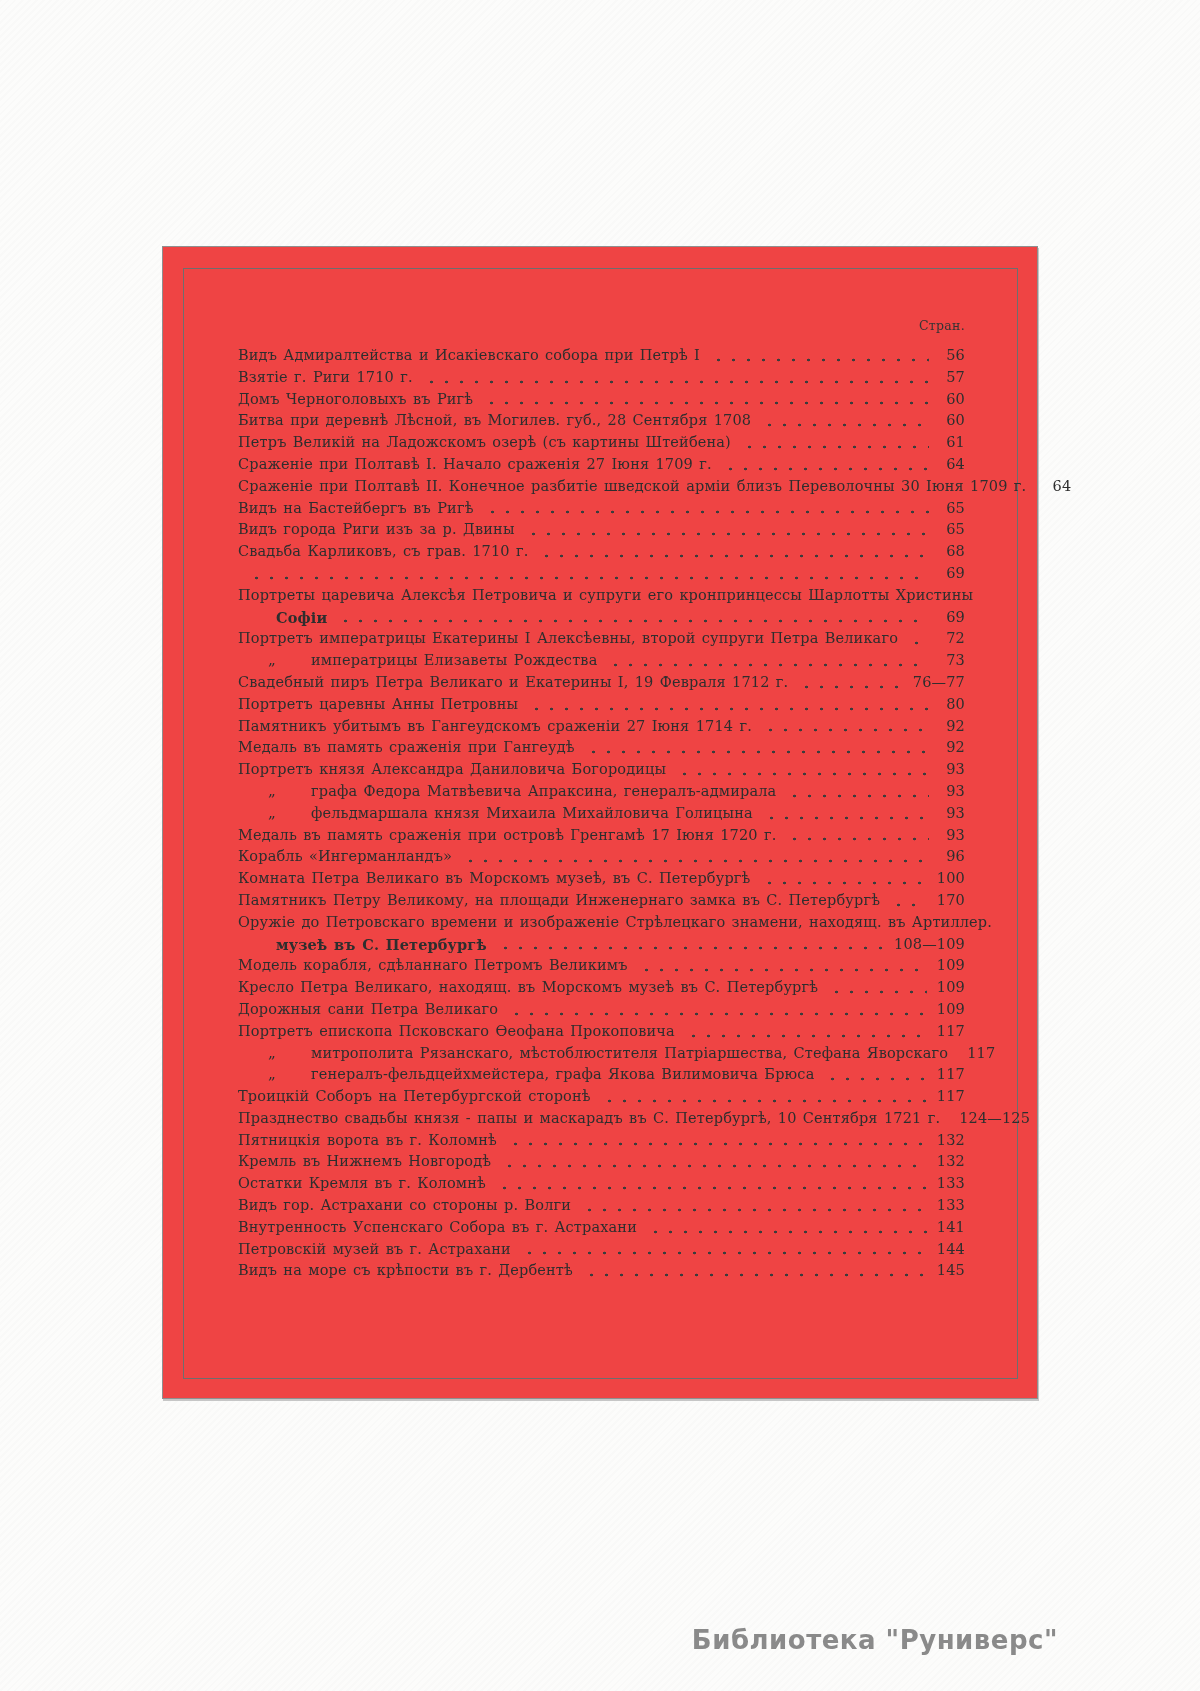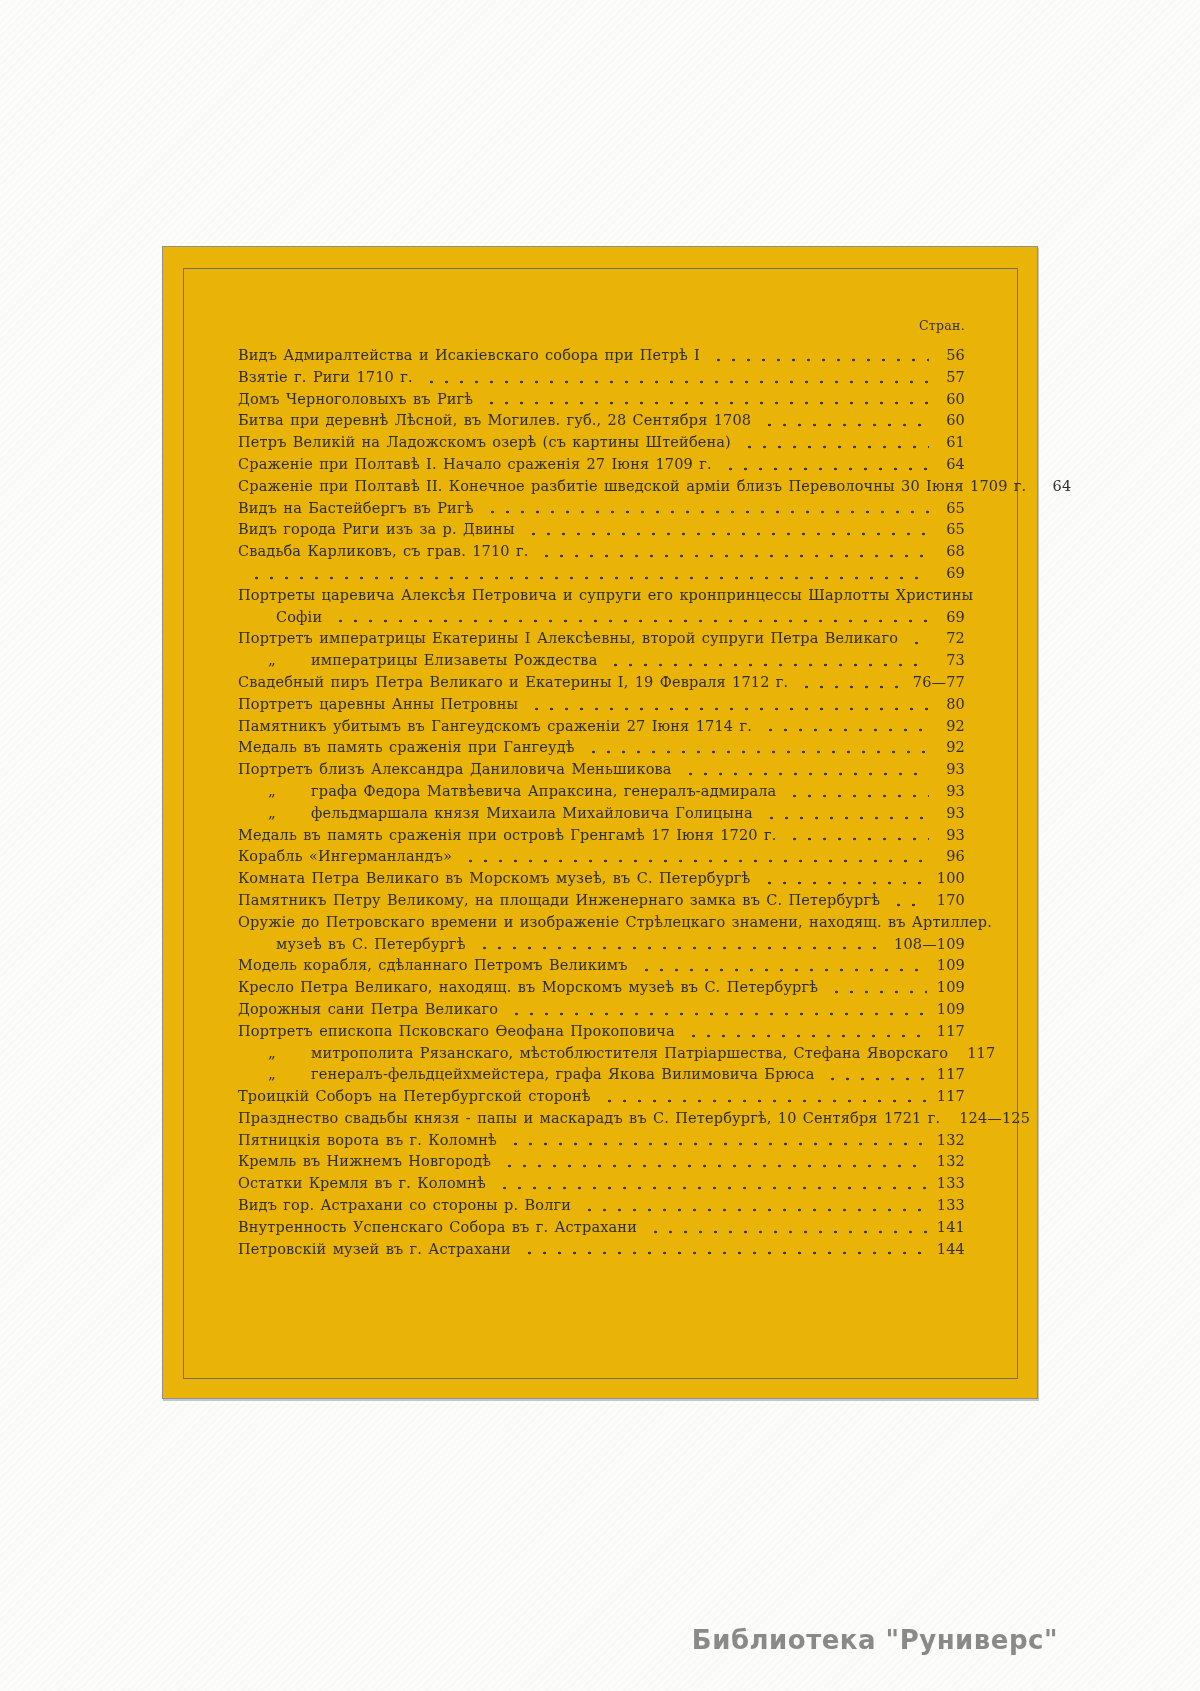--- a/index.html
+++ b/index.html
@@ -8,21 +8,21 @@
     background:#fcfcfb;
     font-family:"DejaVu Serif", serif;
   }
   
   body::before{
     content:"";position:absolute;inset:0;pointer-events:none;
     background:repeating-linear-gradient(135deg, rgba(0,0,0,0.012) 0 2px, rgba(0,0,0,0) 2px 5px);
   }
   .sheet{
     position:absolute;left:162px;top:246px;width:874px;height:1151px;
-    border:1px solid #8f8f8f;background:#eab308;
+    border:1px solid #8f8f8f;background:#ef4444;
     box-shadow:1px 2px 0 #c6c6c6;
   }
   .frame{
     position:absolute;left:20px;top:21px;right:19px;bottom:19px;
     border:1px solid #6e6e6e;
   }
   .content{
     position:absolute;left:0;top:0;right:0;
     padding:50px 52px 0 54px;
     color:#2e2e2e;
@@ -32,21 +32,21 @@
     margin-bottom:12px;color:#343434;
   }
   .row{
     display:flex;align-items:flex-start;
     height:21.8px;line-height:21.8px;
     font-size:14.5px;letter-spacing:.15px;word-spacing:1.5px;
     white-space:nowrap;
   }
   .row .txt{flex:0 0 auto;}
   .row .pre{flex:0 0 73px;padding-left:30px;box-sizing:border-box;font-size:15px;}
-  .row.cont .txt{margin-left:38px;}
+  .row.cont .txt{margin-left:38px;font-weight:bold;}
   .leader{
     flex:1 1 0;min-width:0;align-self:stretch;
     margin:0 10px 0 9px;
     background-repeat:repeat-x;
     background-position:left 2px bottom 5px;
   }
   .row.dots .leader{
     background-image:radial-gradient(circle, #3c3c3c 1.25px, rgba(0,0,0,0) 1.6px);
     background-size:15px 4px;
   }
@@ -154,21 +154,21 @@
             <span class="txt">Памятникъ убитымъ въ Гангеудскомъ сраженіи 27 Іюня 1714 г.</span>
             <span class="leader"></span>
             <span class="pg">92</span>
           </div>
           <div class="row dots">
             <span class="txt">Медаль въ память сраженія при Гангеудѣ</span>
             <span class="leader"></span>
             <span class="pg">92</span>
           </div>
           <div class="row dots">
-            <span class="txt">Портретъ близъ Александра Даниловича Меньшикова</span>
+            <span class="txt">Портретъ князя Александра Даниловича Богородицы</span>
             <span class="leader"></span>
             <span class="pg">93</span>
           </div>
           <div class="row dots">
             <span class="pre">„</span>
             <span class="txt">графа Федора Матвѣевича Апраксина, генералъ-адмирала</span>
             <span class="leader"></span>
             <span class="pg">93</span>
           </div>
           <div class="row dots">
@@ -271,19 +271,24 @@
           </div>
           <div class="row dots">
             <span class="txt">Внутренность Успенскаго Собора въ г. Астрахани</span>
             <span class="leader"></span>
             <span class="pg">141</span>
           </div>
           <div class="row dots">
             <span class="txt">Петровскій музей въ г. Астрахани</span>
             <span class="leader"></span>
             <span class="pg">144</span>
+          </div>
+          <div class="row dots">
+            <span class="txt">Видъ на море съ крѣпости въ г. Дербентѣ</span>
+            <span class="leader"></span>
+            <span class="pg">145</span>
           </div>
         </div>
     </div>
   </div>
 </div>
 
 <div class="watermark">Библиотека "Руниверс"</div>
 
 </body></html>

